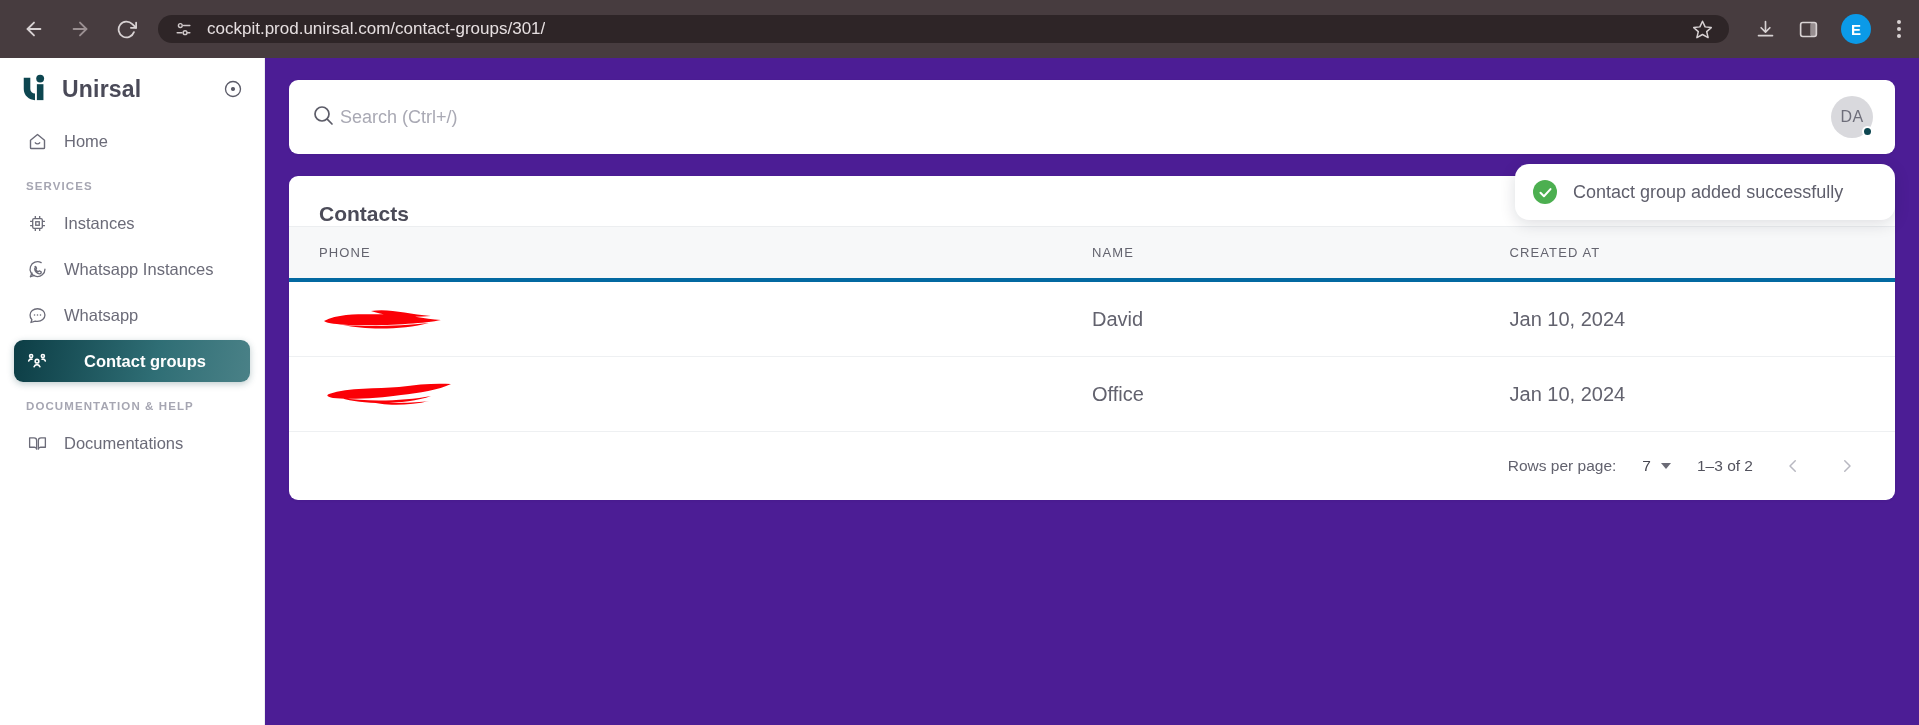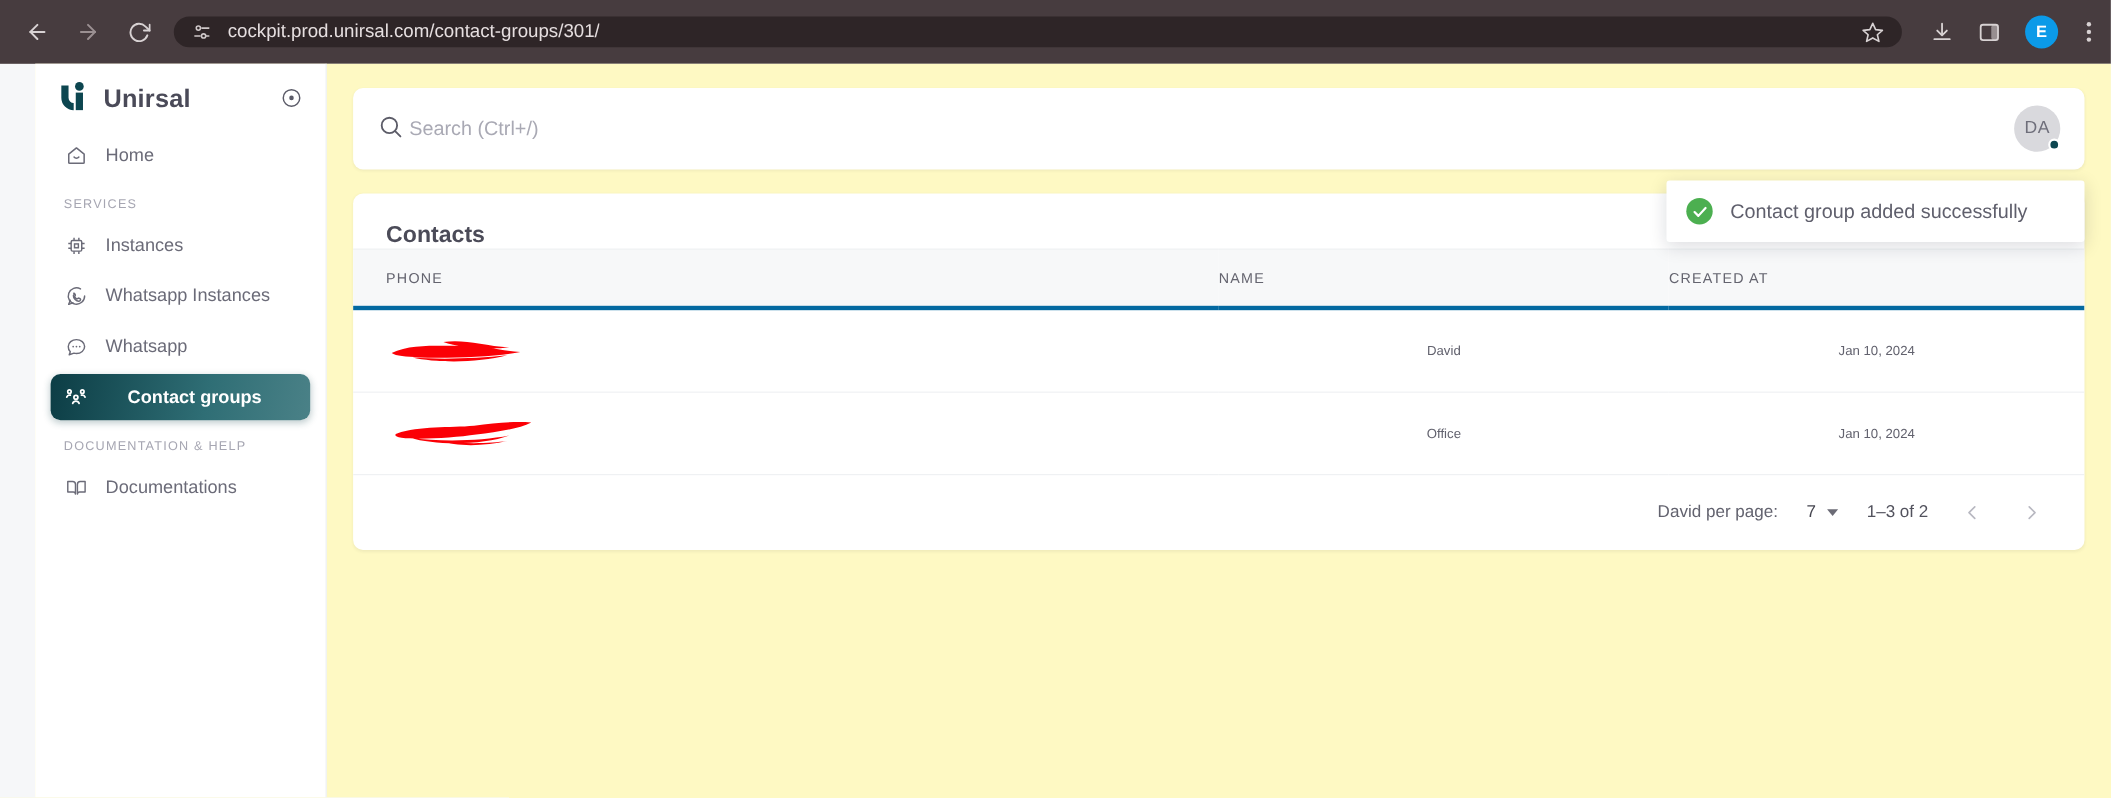--- a/index.html
+++ b/index.html
@@ -56,22 +56,21 @@
     display: flex; align-items: center; justify-content: center;
     font-size: 15px; font-weight: 600;
   }
   .kebab { display: flex; flex-direction: column; gap: 3px; align-items: center; padding: 4px; }
   .kebab i { width: 4px; height: 4px; border-radius: 50%; background: #d8d2d3; display: block; }
 
   
   .app {
     display: flex;
     height: calc(725px - 58px);
-    background: #fef9c3;
-    margin-left: 32px;
+    background: #4c1d95;
   }
 
   
   .sidebar {
     width: 265px;
     flex: 0 0 265px;
     background: #ffffff;
     border-right: 1px solid #eceef0;
     padding: 0 14px;
     position: relative;
@@ -110,20 +109,21 @@
     box-shadow: 0 2px 7px rgba(20,70,77,.28);
     gap: 36px;
   }
   .nav-section {
     font-size: 11.5px;
     letter-spacing: 1.1px;
     color: #a6a6b2;
     padding: 0 12px;
     margin: 18px 0 10px;
     text-transform: uppercase;
+    font-weight: bold;
   }
 
   
   .main {
     flex: 1 1 auto;
     padding: 22px 24px 0 24px;
     min-width: 0;
     position: relative;
   }
   .topbar {
@@ -155,21 +155,21 @@
     position: absolute; right: 0; bottom: 1px;
     width: 11px; height: 11px; border-radius: 50%;
     background: #0d4650; border: 2px solid #fff;
   }
 
   
   .toast {
     position: absolute;
     right: 24px; top: 106px;
     background: #fff;
-    border-radius: 3px;
+    border-radius: 14px;
     box-shadow: 0 4px 16px rgba(16,24,40,.14);
     height: 56px;
     min-width: 380px;
     display: flex; align-items: center; gap: 16px;
     padding: 0 22px 0 18px;
     z-index: 20;
   }
   .toast-icon {
     width: 24px; height: 24px; border-radius: 50%;
     background: #4caf50; color: #fff;
@@ -218,25 +218,24 @@
     color: #64646f;
     text-transform: uppercase;
     padding: 18px 0 18px 0;
     border-top: 1px solid #eceef0;
     border-bottom: 4px solid #0369a1;
   }
   th:nth-child(1), td:nth-child(1) { width: 50%; padding-left: 30px; }
   th:nth-child(2), td:nth-child(2) { width: 26%; }
   th:nth-child(3), td:nth-child(3) { width: 24%; }
   td {
-    font-size: 12px;
+    font-size: 20px;
     color: #62626e;
     padding: 24px 0;
     border-bottom: 1px solid #eef0f2;
-    text-align: center;
   }
   tbody tr:last-child td { border-bottom: 1px solid #eef0f2; }
 
   .redaction { display: block; height: 26px; width: 150px; }
 
   .pagination {
     display: flex; align-items: center; justify-content: flex-end;
     gap: 26px;
     padding: 20px 34px;
     font-size: 15.5px;
@@ -470,21 +469,21 @@
                   </svg>
               </span>
             </td>
             <td>Office</td>
             <td>Jan 10, 2024</td>
           </tr>
         </tbody>
       </table>
 
       <div class="pagination">
-        <span>David per page:</span>
+        <span>Rows per page:</span>
         <span class="rows-select">
           <span>7</span>
           <span class="caret"></span>
         </span>
         <span class="page-range">1–3 of 2</span>
         <span class="page-arrow">
           <svg width="18" height="18" viewBox="0 0 24 24" fill="none" stroke="currentColor" stroke-width="2" stroke-linecap="round" stroke-linejoin="round">
               <polyline points="15 5 8 12 15 19"></polyline>
             </svg>
         </span>

